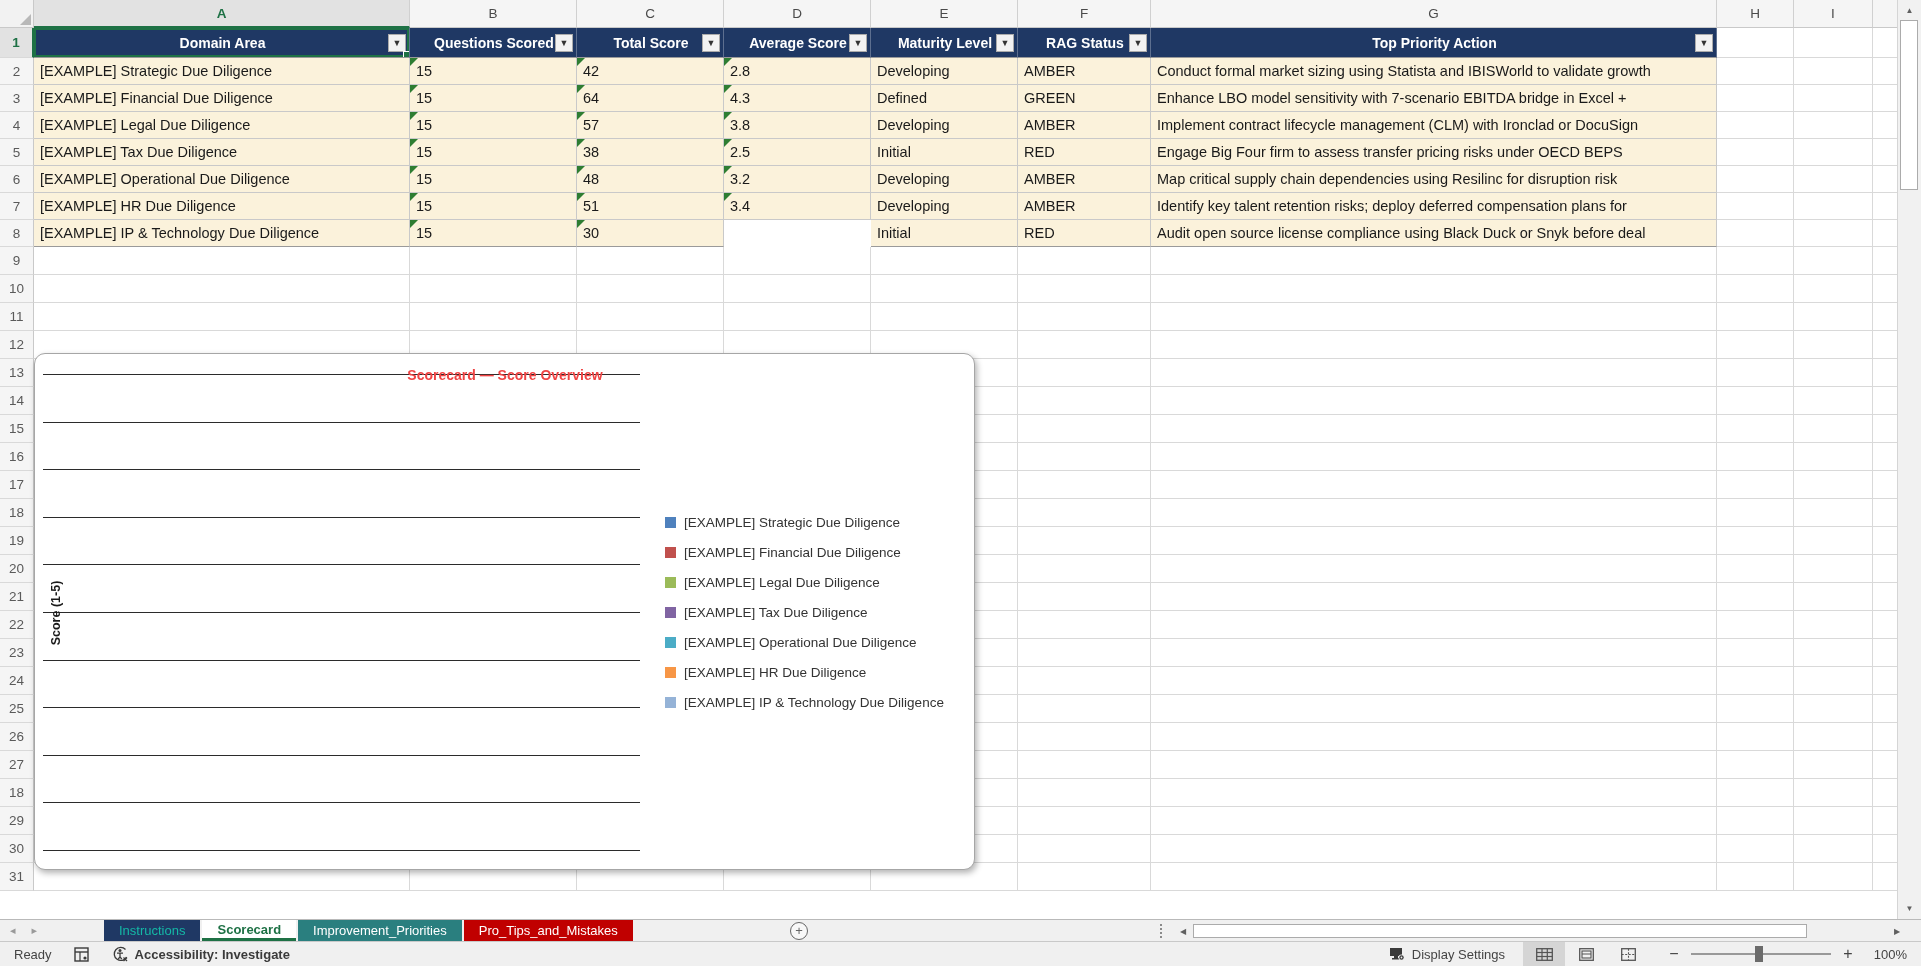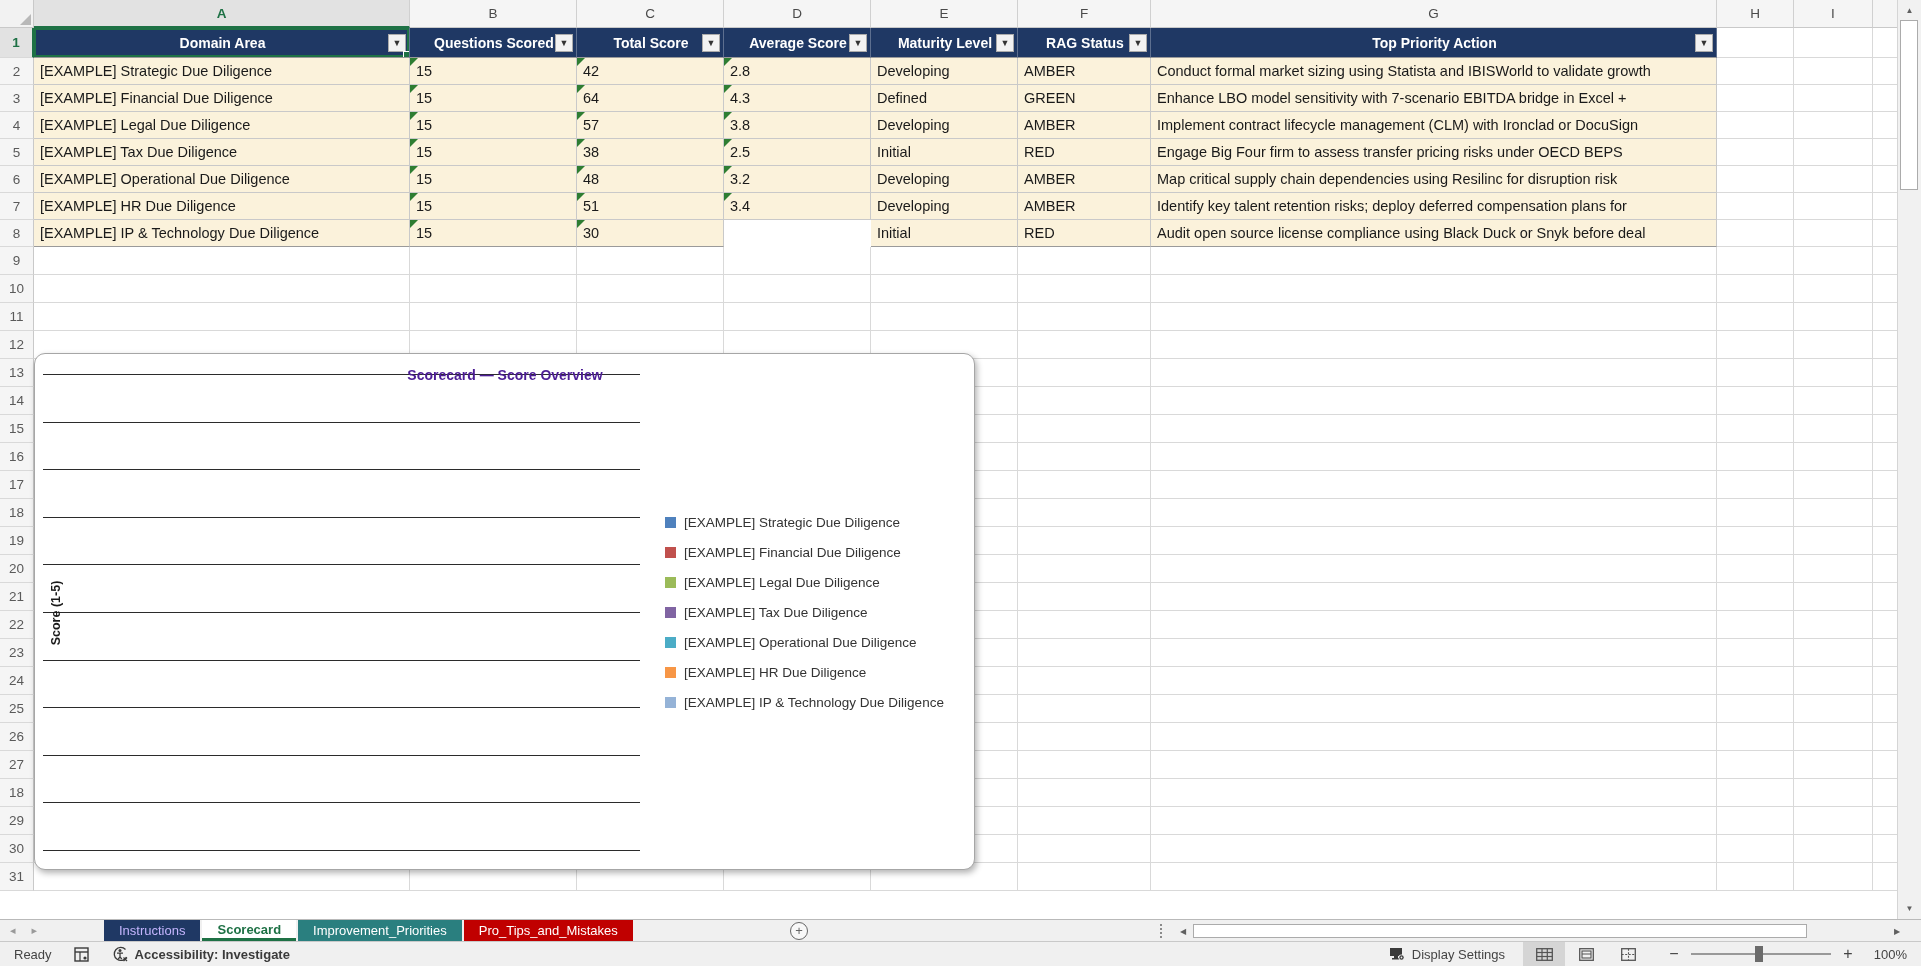--- a/index.html
+++ b/index.html
@@ -31,21 +31,21 @@
   .cell.selcell { box-shadow: inset 0 0 0 2px #1E7145; }
   .fillhandle { position:absolute; right:-1px; bottom:-1px; width:7px; height:7px; background:#1E7145; border:1px solid #fff; z-index:3; }
   .tri { position:absolute; left:0; top:0; width:0; height:0; border-top:8px solid #2E7D32; border-right:8px solid transparent; }
   .filterbtn { position:absolute; right:3px; top:50%; transform:translateY(-50%); width:18px; height:18px; background:#F2F2F2;
                border:1px solid #ABABAB; color:#333; font-size:9px; display:flex; align-items:center; justify-content:center; }
   .stubcell { width:24px; border-bottom:1px solid #D9D9D9; background:#fff; flex:0 0 auto; }
 
   
   .chart { position:absolute; left:34px; top:353px; width:941px; height:517px; background:#fff;
            border:1px solid #A6A6A6; border-radius:11px; box-shadow:2px 3px 6px rgba(0,0,0,.3); z-index:6; }
-  .chart-title { position:absolute; left:0; top:13px; width:940px; text-align:center; font-weight:bold; font-size:14px; color:#4c1d95; z-index:2; }
+  .chart-title { position:absolute; left:0; top:13px; width:940px; text-align:center; font-weight:bold; font-size:14px; color:#ef4444; z-index:2; }
   .gl { position:absolute; left:8px; width:597px; height:1px; background:#2b2b2b; }
   .ylabel { position:absolute; left:-36px; top:252px; width:114px; text-align:center; transform:rotate(-90deg); transform-origin:center;
             font-weight:bold; font-size:12.5px; color:#1a1a1a; white-space:nowrap; }
   .legend { position:absolute; left:630px; top:153px; }
   .leg-item { display:flex; align-items:center; height:30px; font-size:13.5px; color:#333; }
   .swatch { width:11px; height:11px; margin-right:8px; flex:0 0 auto; }
 
   
   .vscroll { position:absolute; right:0; top:0; width:24px; height:919px; background:#F1F1F1; border-left:1px solid #D5D5D5; z-index:4; }
   .vs-up, .vs-down { position:absolute; left:0; width:100%; height:17px; display:flex; align-items:center; justify-content:center; font-size:8px; color:#606060; }
@@ -704,21 +704,21 @@
     <div class="vs-thumb"></div>
     <div class="vs-down">▼</div>
   </div>
 
   <div class="tabbar">
     <div class="tabnav">
       <span>◂</span>
       <span>▸</span>
     </div>
     <div class="tabs" id="tabs">
-        <div class="tab" style="background: rgb(31, 56, 100); color: #c4b5fd;">Instructions</div>
+        <div class="tab" style="background: rgb(31, 56, 100); color: #14b8a6;">Instructions</div>
         <div class="tab active" style="background: rgb(255, 255, 255); color: rgb(30, 113, 69);">Scorecard</div>
         <div class="tab" style="background: rgb(42, 127, 127); color: rgb(255, 255, 255);">Improvement_Priorities</div>
         <div class="tab" style="background: rgb(192, 0, 0); color: rgb(255, 255, 255);">Pro_Tips_and_Mistakes</div>
       </div>
     <div class="addsheet">+</div>
     <div class="hs-handle"></div>
     <div class="hscroll">
       <div class="hs-arrow">◀</div>
       <div class="hs-track">
         <div class="hs-thumb"></div>

